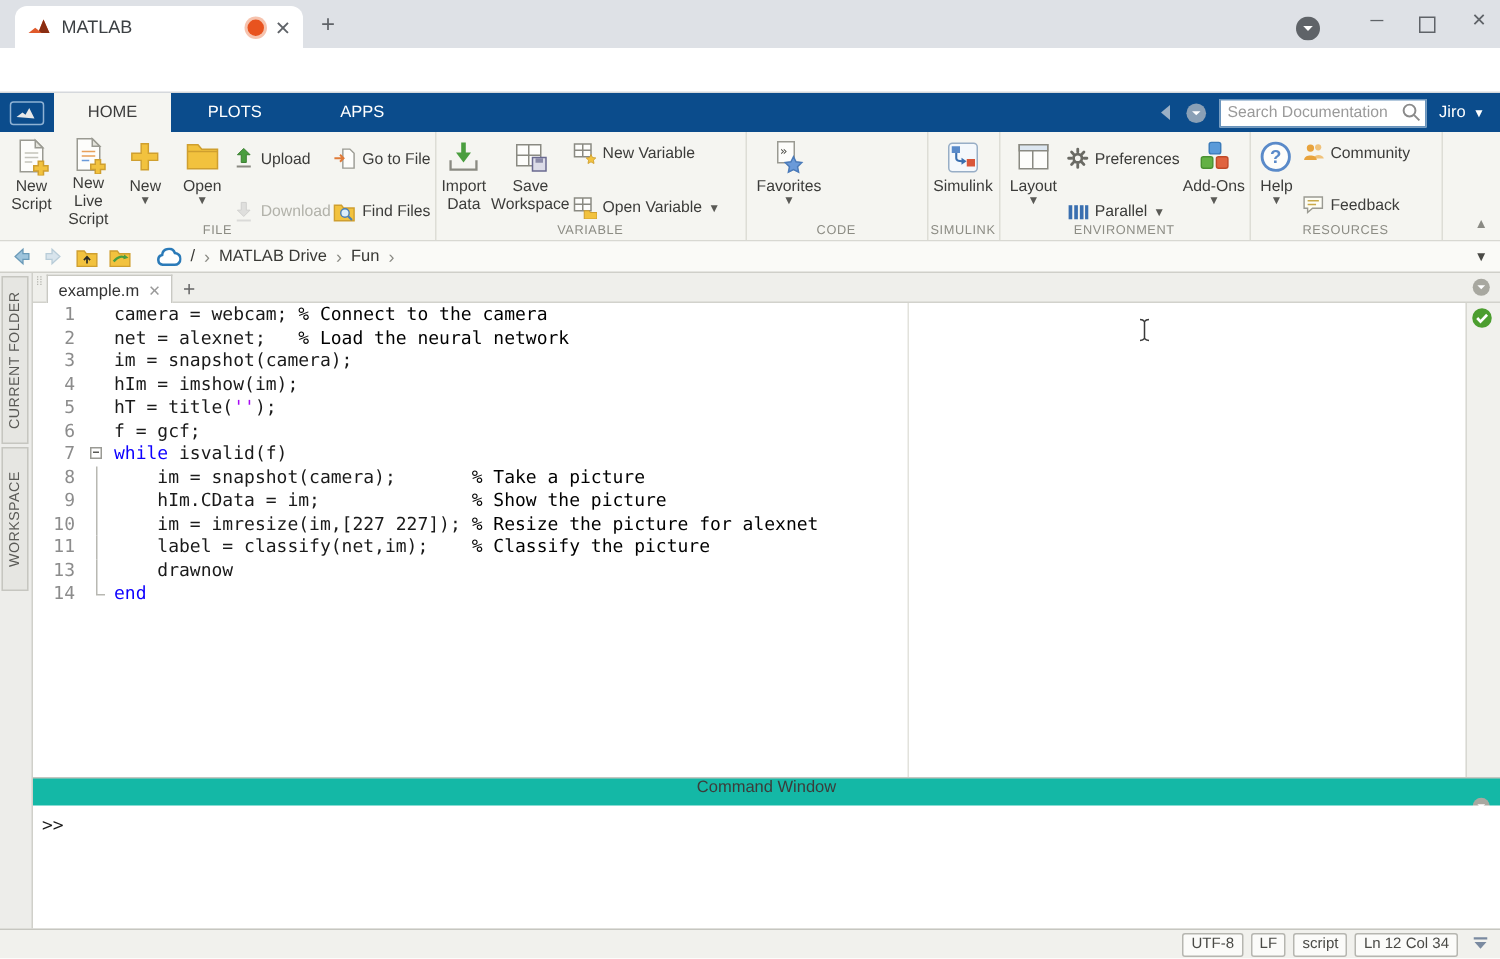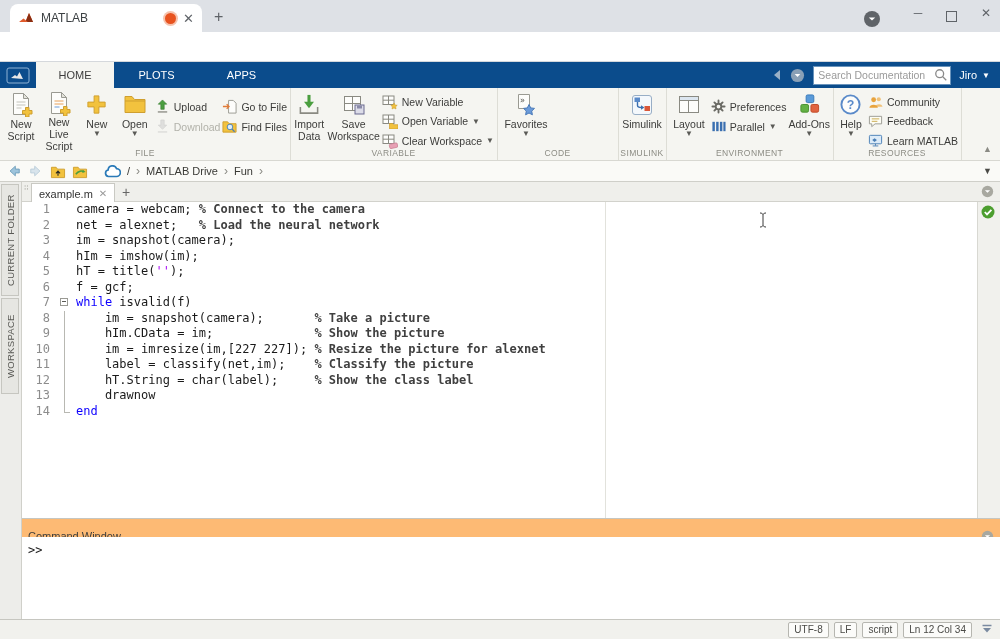--- a/index.html
+++ b/index.html
@@ -53,21 +53,21 @@
   
   #toolbar{left:0;top:88px;width:1000px;height:73px;background:#f5f5f1;border-bottom:1px solid #d8d8d2;box-sizing:border-box;}
   .tb-section{position:absolute;top:0;bottom:0;border-right:1px solid #ddddd6;}
   .tb-items{display:flex;height:58px;padding:3px 3px 0;gap:2px;align-items:stretch;}
   .tb-big{width:46px;display:flex;flex-direction:column;align-items:center;font-size:10.5px;
           color:#3c3c3a;text-align:center;cursor:default;}
   .tb-big .ic{height:27px;}
   .tb-lbl{white-space:pre-line;line-height:12px;}
   .dd-below{font-size:8px;color:#5a5a56;line-height:8px;}
   .dd-inline{font-size:8px;color:#5a5a56;display:inline;}
-  .tb-col{display:flex;flex-direction:column;justify-content:flex-start;gap:3px;padding-top:7px;}
+  .tb-col{display:flex;flex-direction:column;justify-content:flex-start;gap:20px;padding-top:7px;}
   .tb-col.rows3{padding-top:3px;}
   .tb-small{display:flex;align-items:center;gap:4px;font-size:10.5px;color:#3c3c3a;height:17px;white-space:nowrap;cursor:default;}
   .tb-small.disabled{color:#b2b2aa;}
   .tb-small.disabled .ic{opacity:.55;filter:grayscale(1);}
   .tb-sec-label{position:absolute;bottom:2px;left:0;right:0;text-align:center;font-size:8.5px;color:#8c8c84;letter-spacing:.4px;}
   #toolbar-collapse{right:8px;bottom:6px;color:#8a8a84;font-size:9px;position:absolute;}
 
   
   #pathbar{left:0;top:161px;width:1000px;height:21px;background:#fafaf7;border-bottom:1px solid #cfcfc9;
            box-sizing:border-box;display:flex;align-items:center;padding:0 8px 0 6px;gap:6px;}
@@ -94,30 +94,30 @@
             font-family:"DejaVu Sans Mono",monospace;font-size:12px;line-height:15.5px;}
   .code-line{display:flex;height:15.5px;}
   .ln{width:28px;flex:none;text-align:right;color:#8c8c8c;padding-right:4px;}
   .fold{width:22px;flex:none;position:relative;}
   .fold.start::before{content:"";position:absolute;left:6px;top:3px;width:8px;height:8px;border:1px solid #9a9a94;background:#fff;box-sizing:border-box;}
   .fold.start::after{content:"";position:absolute;left:8px;top:6px;width:4px;height:1px;background:#5a5a56;}
   .fold.mid::before{content:"";position:absolute;left:10px;top:0;bottom:0;width:1px;background:#b8b8b2;}
   .fold.end::before{content:"";position:absolute;left:10px;top:0;height:8px;width:1px;background:#b8b8b2;}
   .fold.end::after{content:"";position:absolute;left:10px;top:8px;width:6px;height:1px;background:#b8b8b2;}
   .txt{white-space:pre;}
-  .tk-c{color:#1a1a1a;} .tk-cm{color:#404040;font-weight:bold;} .tk-k{color:#0e00ff;} .tk-s{color:#a709f5;}
+  .tk-c{color:#1a1a1a;} .tk-cm{color:#000000;} .tk-k{color:#0e00ff;} .tk-s{color:#a709f5;}
   #ruler{left:605px;top:202px;width:1px;height:316px;background:#e2e2dc;}
   #indicator-strip{left:977px;top:202px;width:23px;height:316px;background:#f1f1ed;border-left:1px solid #d8d8d2;box-sizing:border-box;}
   #green-check{left:981px;top:205px;}
   #ibeam{left:758px;top:212px;}
 
   
-  #cmd-header{left:22px;top:518px;width:978px;height:36px;background:#fdba74;border-top:1px solid #c6c6c0;
+  #cmd-header{left:22px;top:518px;width:978px;height:36px;background:#14b8a6;border-top:1px solid #c6c6c0;
               border-bottom:1px solid #d8d8d2;box-sizing:border-box;display:flex;align-items:center;
-              padding:0 6px;font-size:11px;color:#3c3c3a;}
+              padding:0 6px;font-size:11px;color:#3c3c3a;flex-direction:column;}
   #cmd-body{left:22px;top:537px;width:978px;height:82px;background:#fff;}
   #cmd-prompt{left:28px;top:543px;font-family:"DejaVu Sans Mono",monospace;font-size:12px;color:#1a1a1a;}
 
   
   #statusbar{left:0;top:619px;width:1000px;height:20px;background:#f1f1ed;border-top:1px solid #c6c6c0;box-sizing:border-box;
              display:flex;align-items:center;justify-content:flex-end;gap:5px;padding-right:28px;}
   .badge{border:1px solid #b6b6b0;background:#fbfbf9;font-size:10px;color:#4a4a46;padding:0 5px;height:14px;
          line-height:13px;border-radius:2px;}
   #status-collapse{position:absolute;right:7px;top:624px;}
 </style>
@@ -664,25 +664,20 @@
     </div>
     <div class="code-line">
       <span class="ln">10</span>
       <span class="fold mid"></span>
       <span class="txt"><span class="tk-c">    im = imresize(im,[227 227]); </span><span class="tk-cm">% Resize the picture for alexnet</span></span>
     </div>
     <div class="code-line">
       <span class="ln">11</span>
       <span class="fold mid"></span>
       <span class="txt"><span class="tk-c">    label = classify(net,im);    </span><span class="tk-cm">% Classify the picture</span></span>
-    </div>
-    <div class="code-line">
-      <span class="ln">12</span>
-      <span class="fold mid"></span>
-      <span class="txt"><span class="tk-c">    hT.String = char(label);     </span><span class="tk-cm">% Show the class label</span></span>
     </div>
     <div class="code-line">
       <span class="ln">13</span>
       <span class="fold mid"></span>
       <span class="txt"><span class="tk-c">    drawnow</span></span>
     </div>
     <div class="code-line">
       <span class="ln">14</span>
       <span class="fold end"></span>
       <span class="txt"><span class="tk-k">end</span></span>

